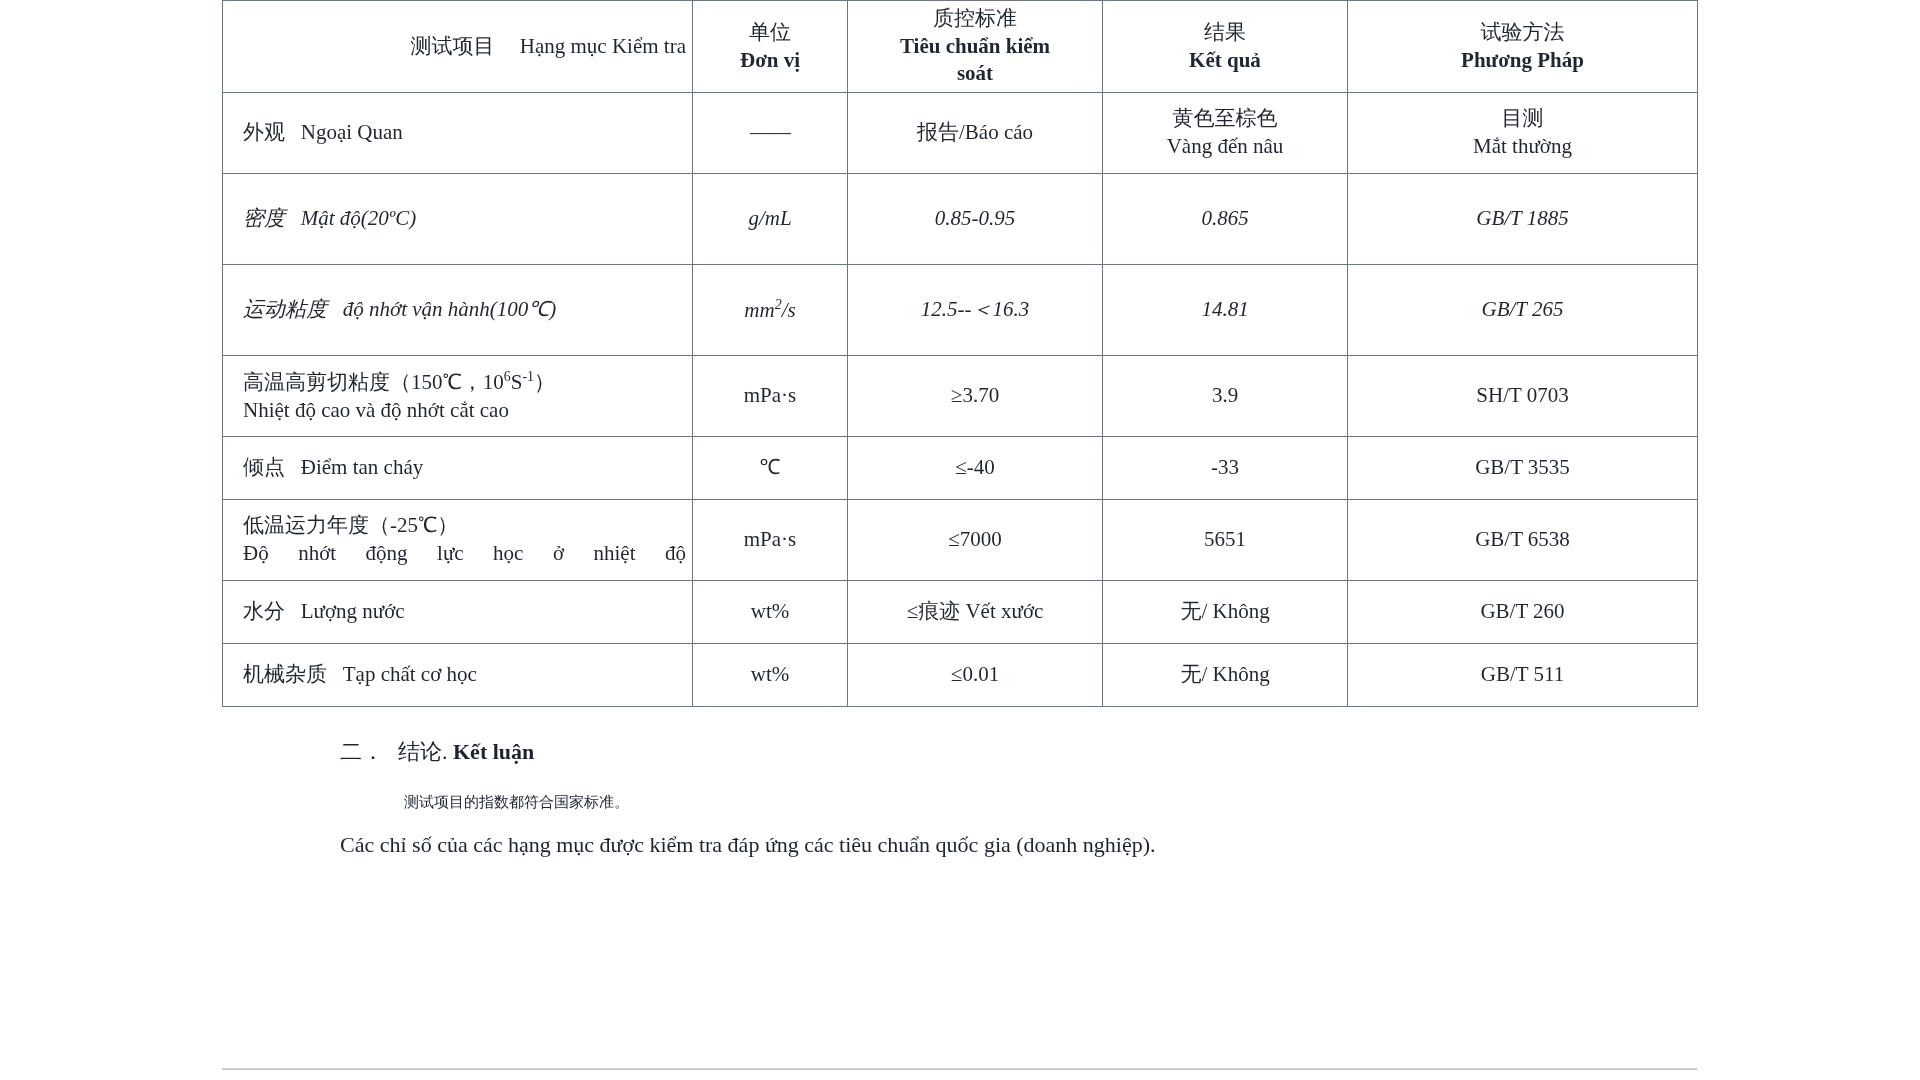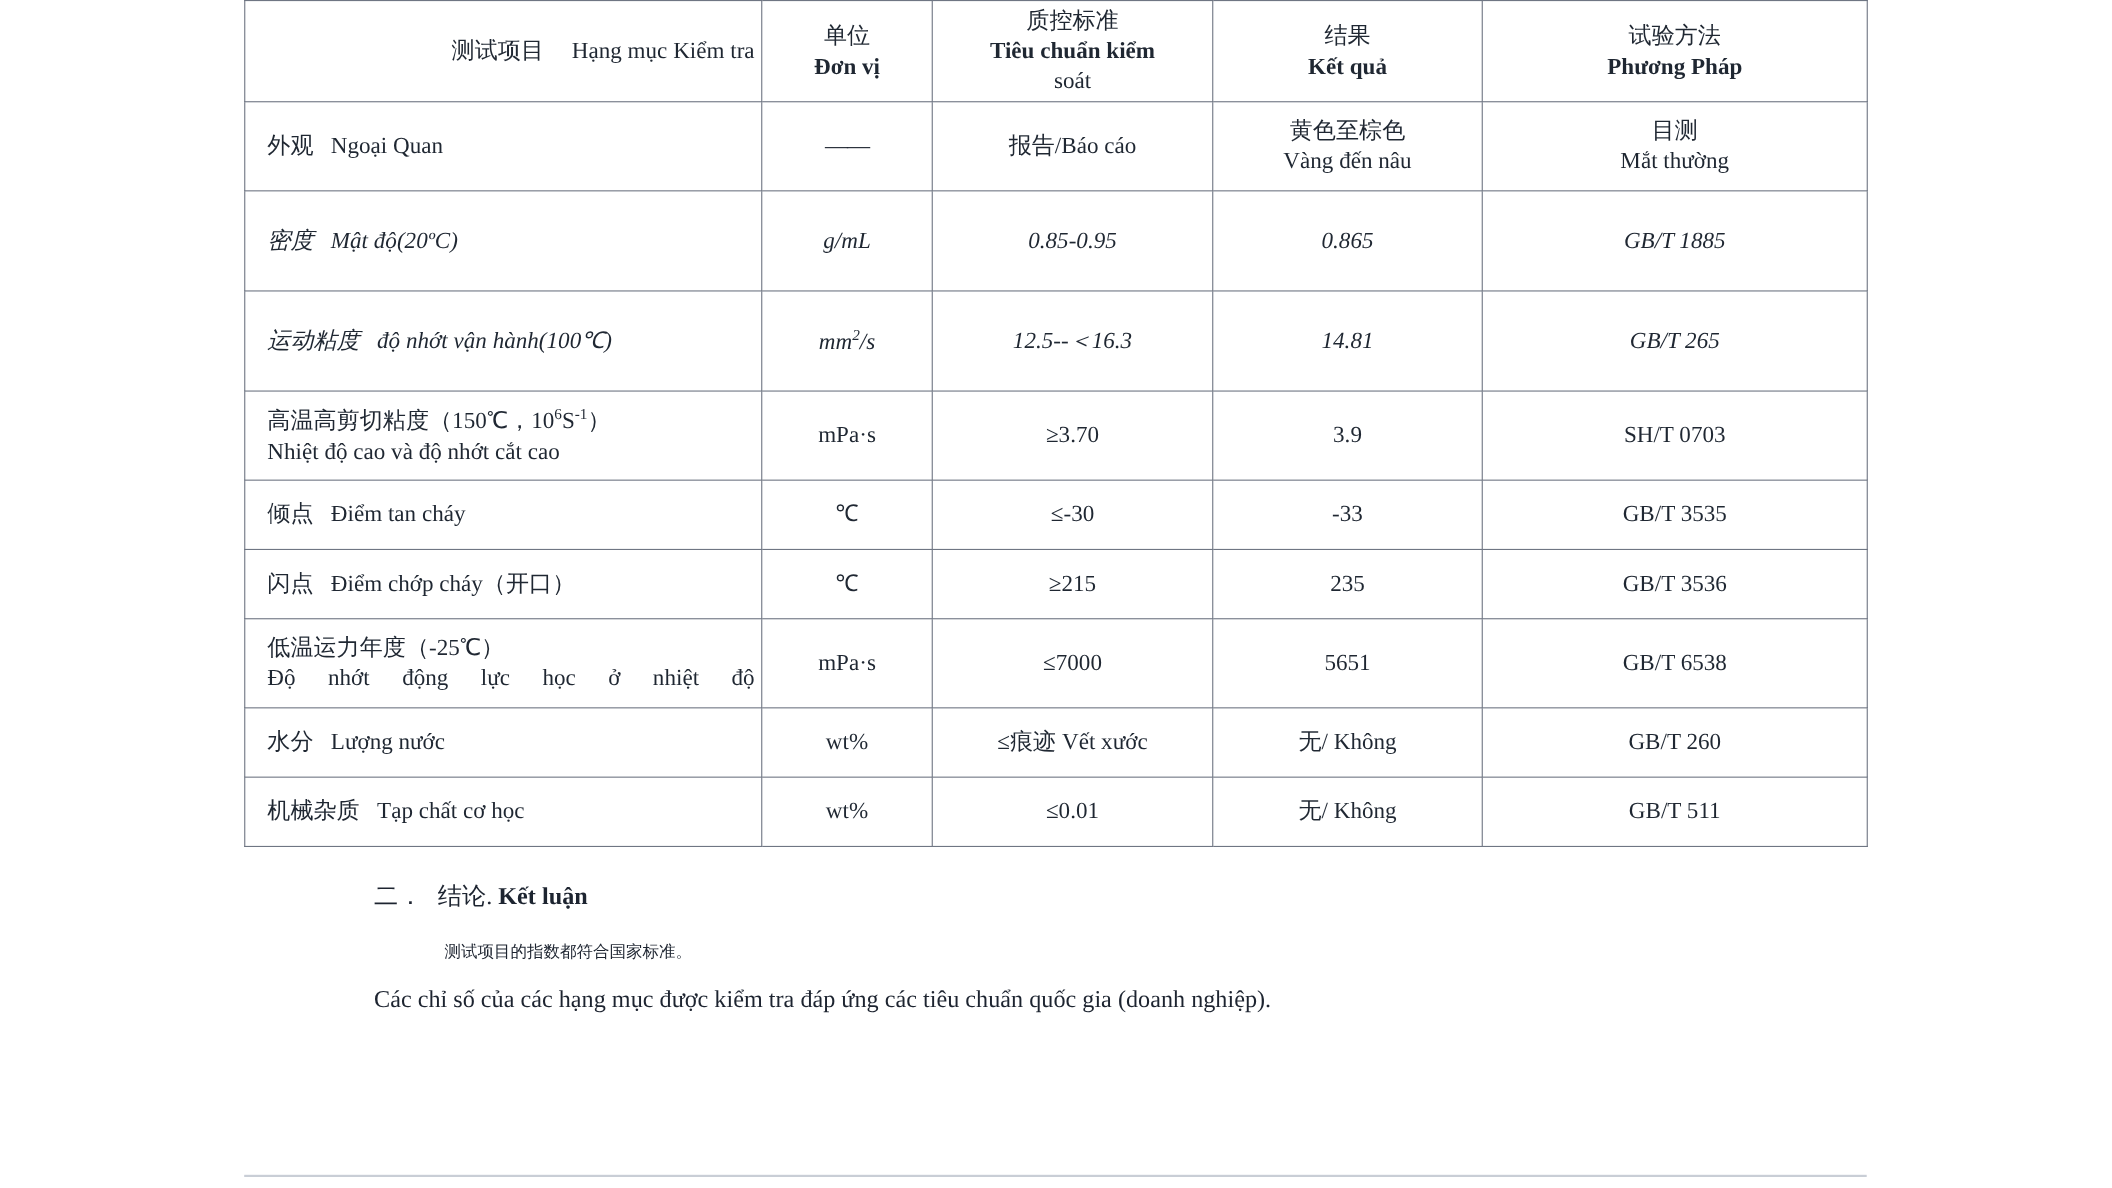--- a/index.html
+++ b/index.html
@@ -48,21 +48,21 @@
   col.c-method { width: 350px; }
 
   thead td {
     text-align: center;
     font-weight: normal;
     padding-top: 10px;
     padding-bottom: 12px;
   }
   thead .ln1 { display: block; }
   thead .ln2 { display: block; font-weight: bold; }
-  thead .ln3 { display: block; font-weight: normal; }
+  thead .ln3 { display: block; font-weight: bold; }
   thead .item-head {
     text-align: right;
     padding-left: 45px;
     margin-top: 44px;
   }
   thead .item-head .zh { margin-right: 20px; }
 
   tbody td.item {
     text-align: left;
     padding-left: 20px;
@@ -225,36 +225,25 @@
           <td class="ctr">SH/T 0703</td>
         </tr>
 
         <tr class="one-line">
           <td class="item">
             <span>倾点</span>
             &nbsp;
             <span>Điểm tan cháy</span>
           </td>
           <td class="ctr">℃</td>
-          <td class="ctr">≤-30</td>
+          <td class="ctr">≤-40</td>
           <td class="ctr">-33</td>
           <td class="ctr">GB/T 3535</td>
         </tr>
 
-        <tr class="one-line">
-          <td class="item">
-            <span>闪点</span>
-            &nbsp;
-            <span>Điểm chớp cháy（开口）</span>
-          </td>
-          <td class="ctr">℃</td>
-          <td class="ctr">≥215</td>
-          <td class="ctr">235</td>
-          <td class="ctr">GB/T 3536</td>
-        </tr>
 
         <tr class="two-line">
           <td class="item">
             <span class="ln">低温运力年度（-25℃）</span>
             <span class="sub spread">Độ nhớt động lực học ở nhiệt độ</span>
           </td>
           <td class="ctr">mPa·s</td>
           <td class="ctr">≤7000</td>
           <td class="ctr">5651</td>
           <td class="ctr">GB/T 6538</td>

